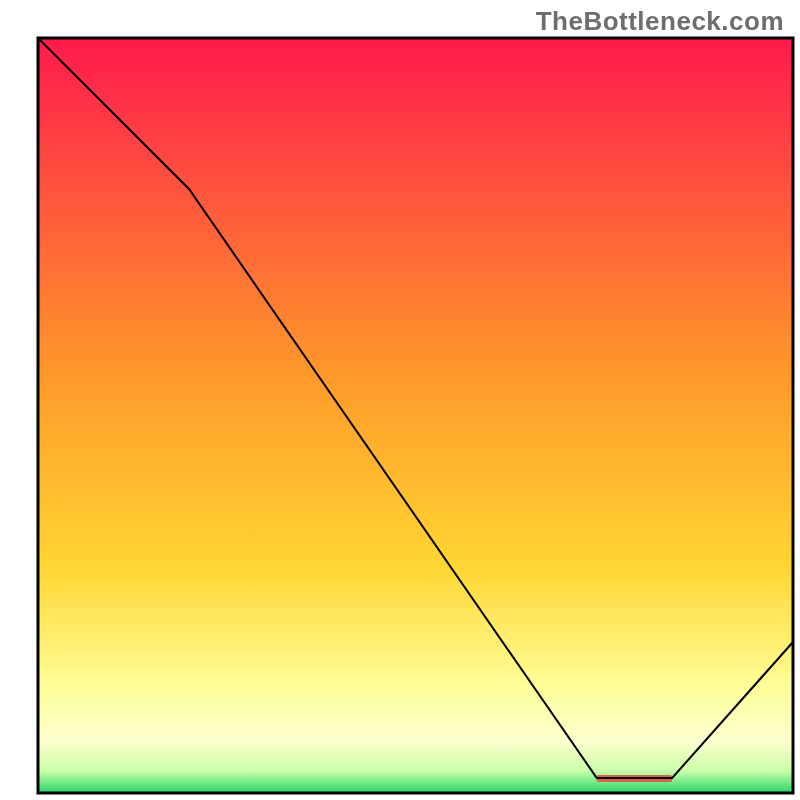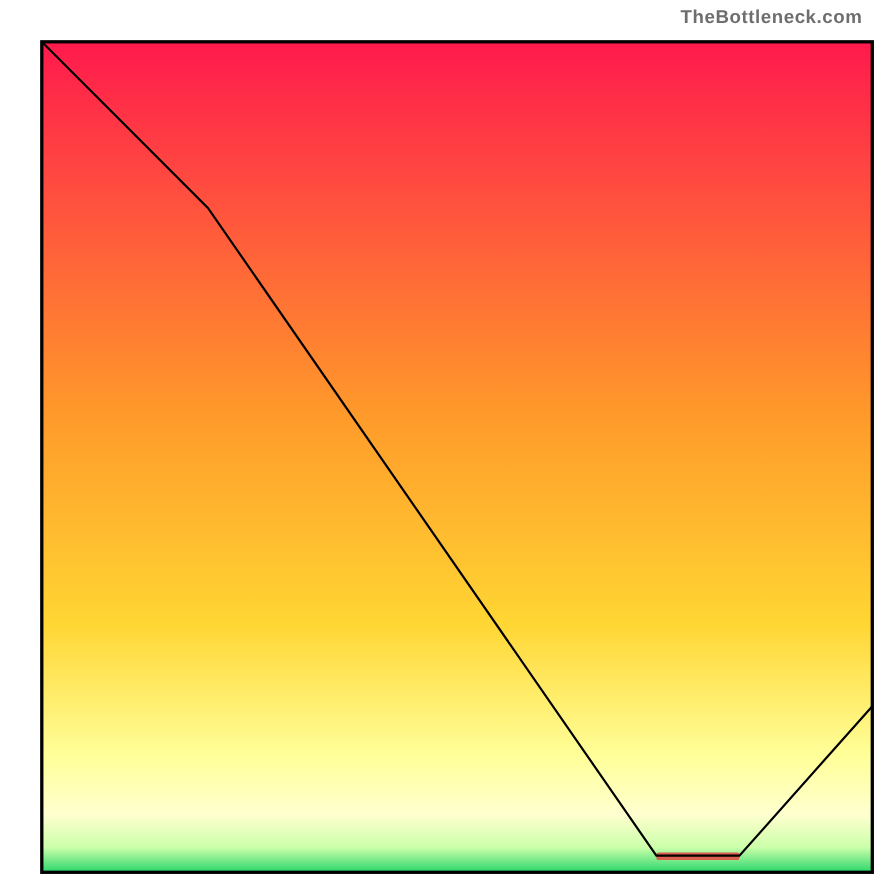--- a/index.html
+++ b/index.html
@@ -13,21 +13,21 @@
   .chart-container {
     position: relative;
     width: 800px;
     height: 800px;
   }
   .watermark {
     position: absolute;
     top: 6px;
     right: 16px;
     font-family: Arial, Helvetica, sans-serif;
-    font-size: 17px;
+    font-size: 26px;
     font-weight: 700;
     color: #6e6e6e;
     letter-spacing: 0.5px;
     z-index: 10;
   }
   svg {
     display: block;
   }
 </style>
 </head>

